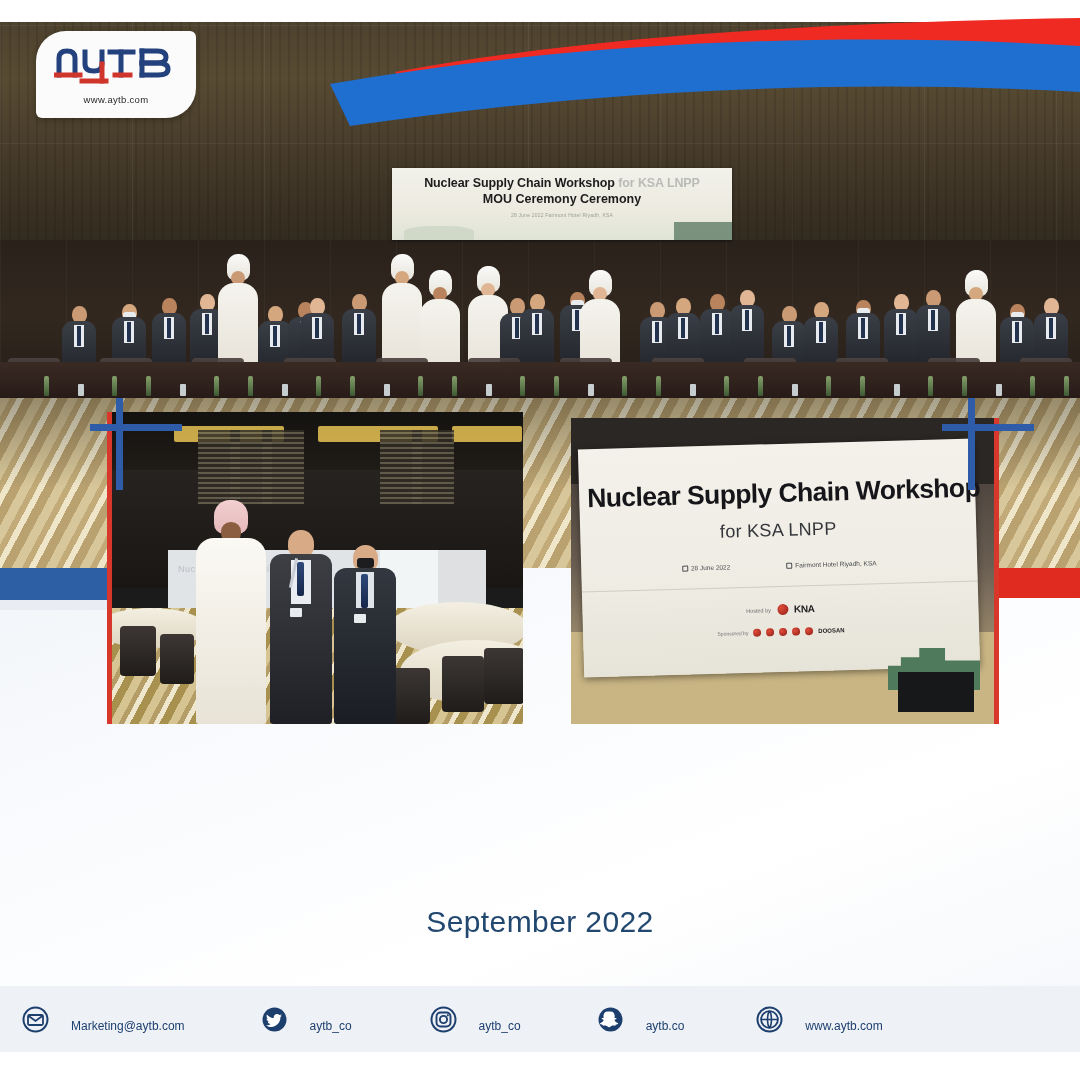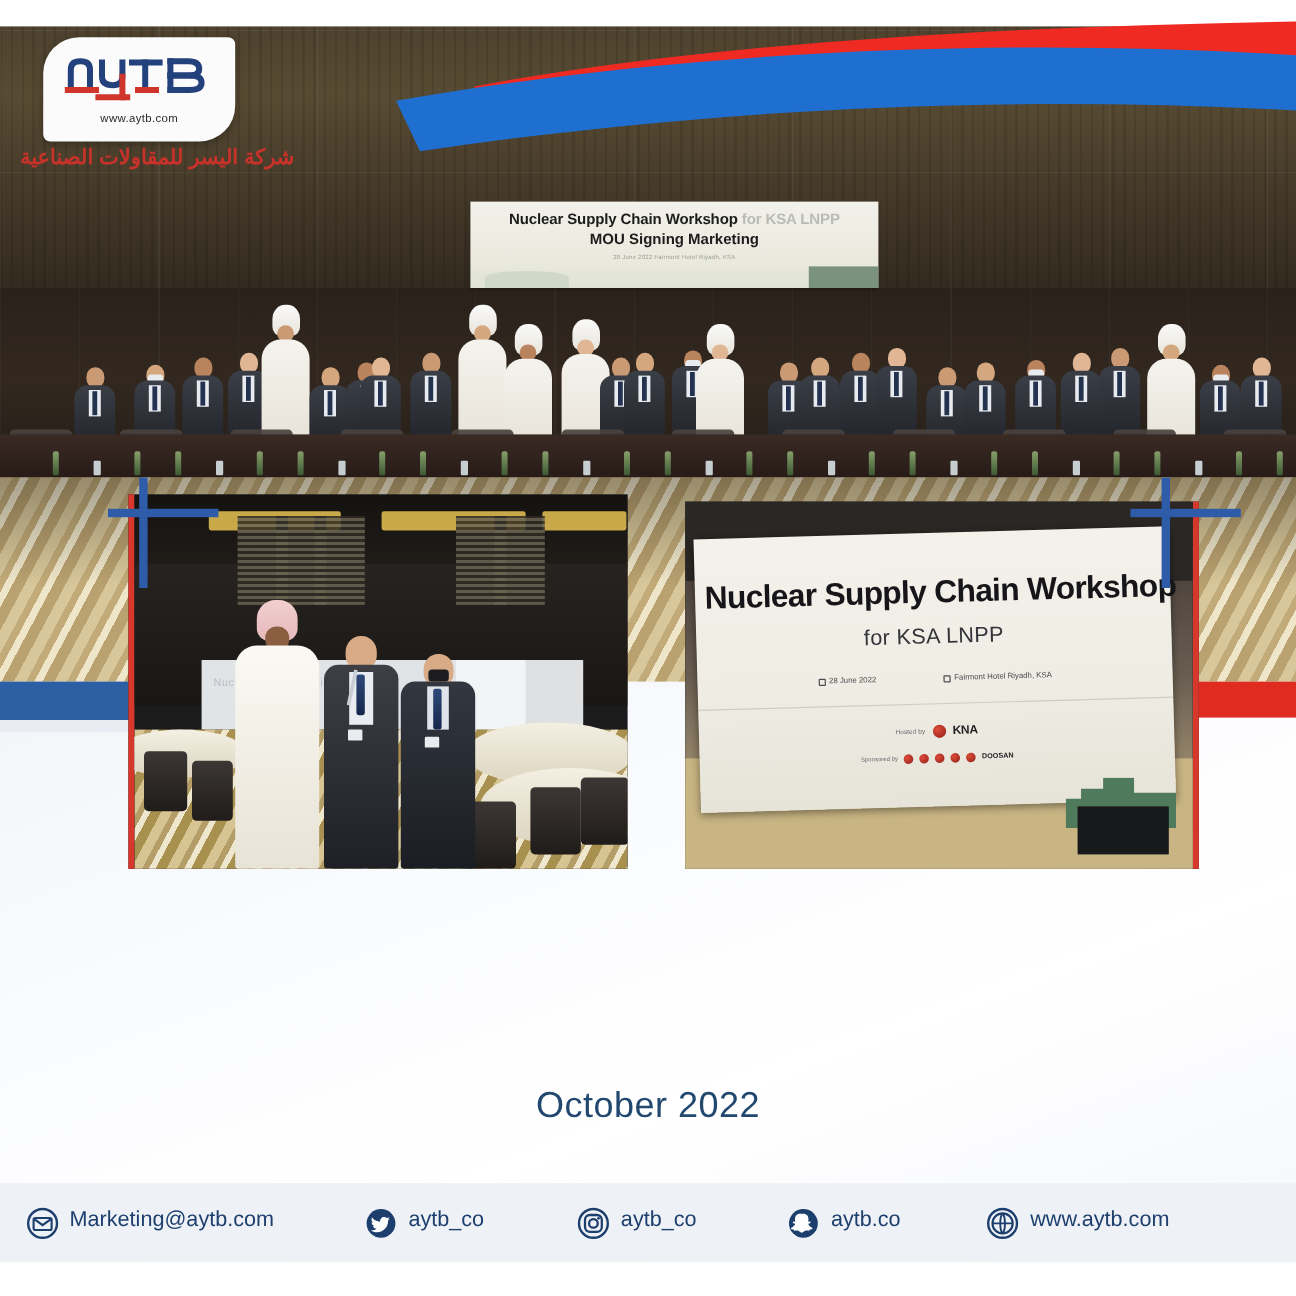--- a/index.html
+++ b/index.html
@@ -170,21 +170,21 @@
   .subtitle{
     position:absolute;left:0;top:905px;width:1080px;text-align:center;
     color:#22486f;font-size:30px;letter-spacing:.4px;
   }
 
   
   .footer{
     position:absolute;left:0;top:986px;width:1080px;height:66px;
     background:#eef1f6;display:flex;align-items:center;
   }
-  .fslot{display:flex;align-items:flex-start;gap:9px;color:#1d3f6e;font-size:18px;white-space:nowrap;}
+  .fslot{display:flex;align-items:flex-end;gap:22px;color:#1d3f6e;font-size:12px;white-space:nowrap;}
   .fslot:nth-child(1){margin-left:22px;}
   .fslot:nth-child(2){margin-left:76px;}
   .fslot:nth-child(3){margin-left:78px;}
   .fslot:nth-child(4){margin-left:76px;}
   .fslot:nth-child(5){margin-left:72px;}
   .fico{width:27px;height:27px;flex:0 0 27px;}
   .footer-under{position:absolute;left:0;top:1052px;width:1080px;height:28px;background:#ffffff;}
 
   
   .logo-card{
@@ -215,21 +215,21 @@
       <path d="M 395 72 C 600 34 850 22 1080 18 L 1080 48 C 860 52 620 66 420 100 Z" fill="#ef2a23"></path>
       <path d="M 330 84 C 560 44 820 30 1080 46 L 1080 92 C 830 78 580 92 350 126 Z" fill="#1f6fd0"></path>
     </svg>
 
     <div class="hero-stage"></div>
 
     <div class="stage-banner">
       <div class="l1">
         <span>Nuclear Supply Chain Workshop</span><span class="fade"> for KSA LNPP</span>
       </div>
-      <div class="l2">MOU Signing Marketing</div>
+      <div class="l2">MOU Ceremony Ceremony</div>
       <div class="l3">28 June 2022        Fairmont Hotel Riyadh, KSA</div>
       <div class="bgreen2"></div>
       <div class="bgreen"></div>
     </div>
 
     <div class="people" id="people">
         <div class="person" style="left: 62px;">
           <div class="p-head" style="background:#c99a74"></div>
           <div class="p-body" style="height:74px;background:linear-gradient(180deg,#3a3e46,#17191e);position:relative">
             <div style="position:absolute;left:12px;top:4px;width:10px;height:22px;background:#e7eaef"></div>
@@ -565,21 +565,21 @@
 
   <div class="xbrk" style="left:90px;top:398px;">
     <i class="v"></i>
       <i class="h"></i>
   </div>
   <div class="xbrk" style="left:942px;top:398px;">
     <i class="v"></i>
       <i class="h"></i>
   </div>
 
-  <div class="subtitle">October 2022</div>
+  <div class="subtitle">September 2022</div>
 
   <div class="footer" id="footer">
       <div class="fslot">
         <svg class="fico" viewBox="0 0 27 27">
           <circle cx="13.5" cy="13.5" r="12" fill="none" stroke="#1d3f6e" stroke-width="2"></circle>
           <rect x="6" y="9" width="15" height="10" rx="1.5" fill="none" stroke="#1d3f6e" stroke-width="1.8"></rect>
           <path d="M6 9.5 L13.5 15 L21 9.5" fill="none" stroke="#1d3f6e" stroke-width="1.8"></path>
         </svg>
         <span>Marketing@aytb.com</span>
       </div>
@@ -632,15 +632,14 @@
         <path d="M134 16 L134 62" stroke="#23417c"></path>
         <path d="M122 62 L152 62" stroke="#d0352c"></path>
 
         <path d="M176 14 L176 62" stroke="#23417c"></path>
         <path d="M176 14 L206 14 Q224 14 224 27 Q224 38 206 38 L176 38" stroke="#23417c"></path>
         <path d="M176 38 L208 38 Q228 38 228 50 Q228 62 208 62 L176 62" stroke="#23417c"></path>
       </g>
     </svg>
     <div class="logo-url">www.aytb.com</div>
   </div>
-  <div class="logo-ar">شركة اليسر للمقاولات الصناعية</div>
 
 </div>
 
 </body></html>

